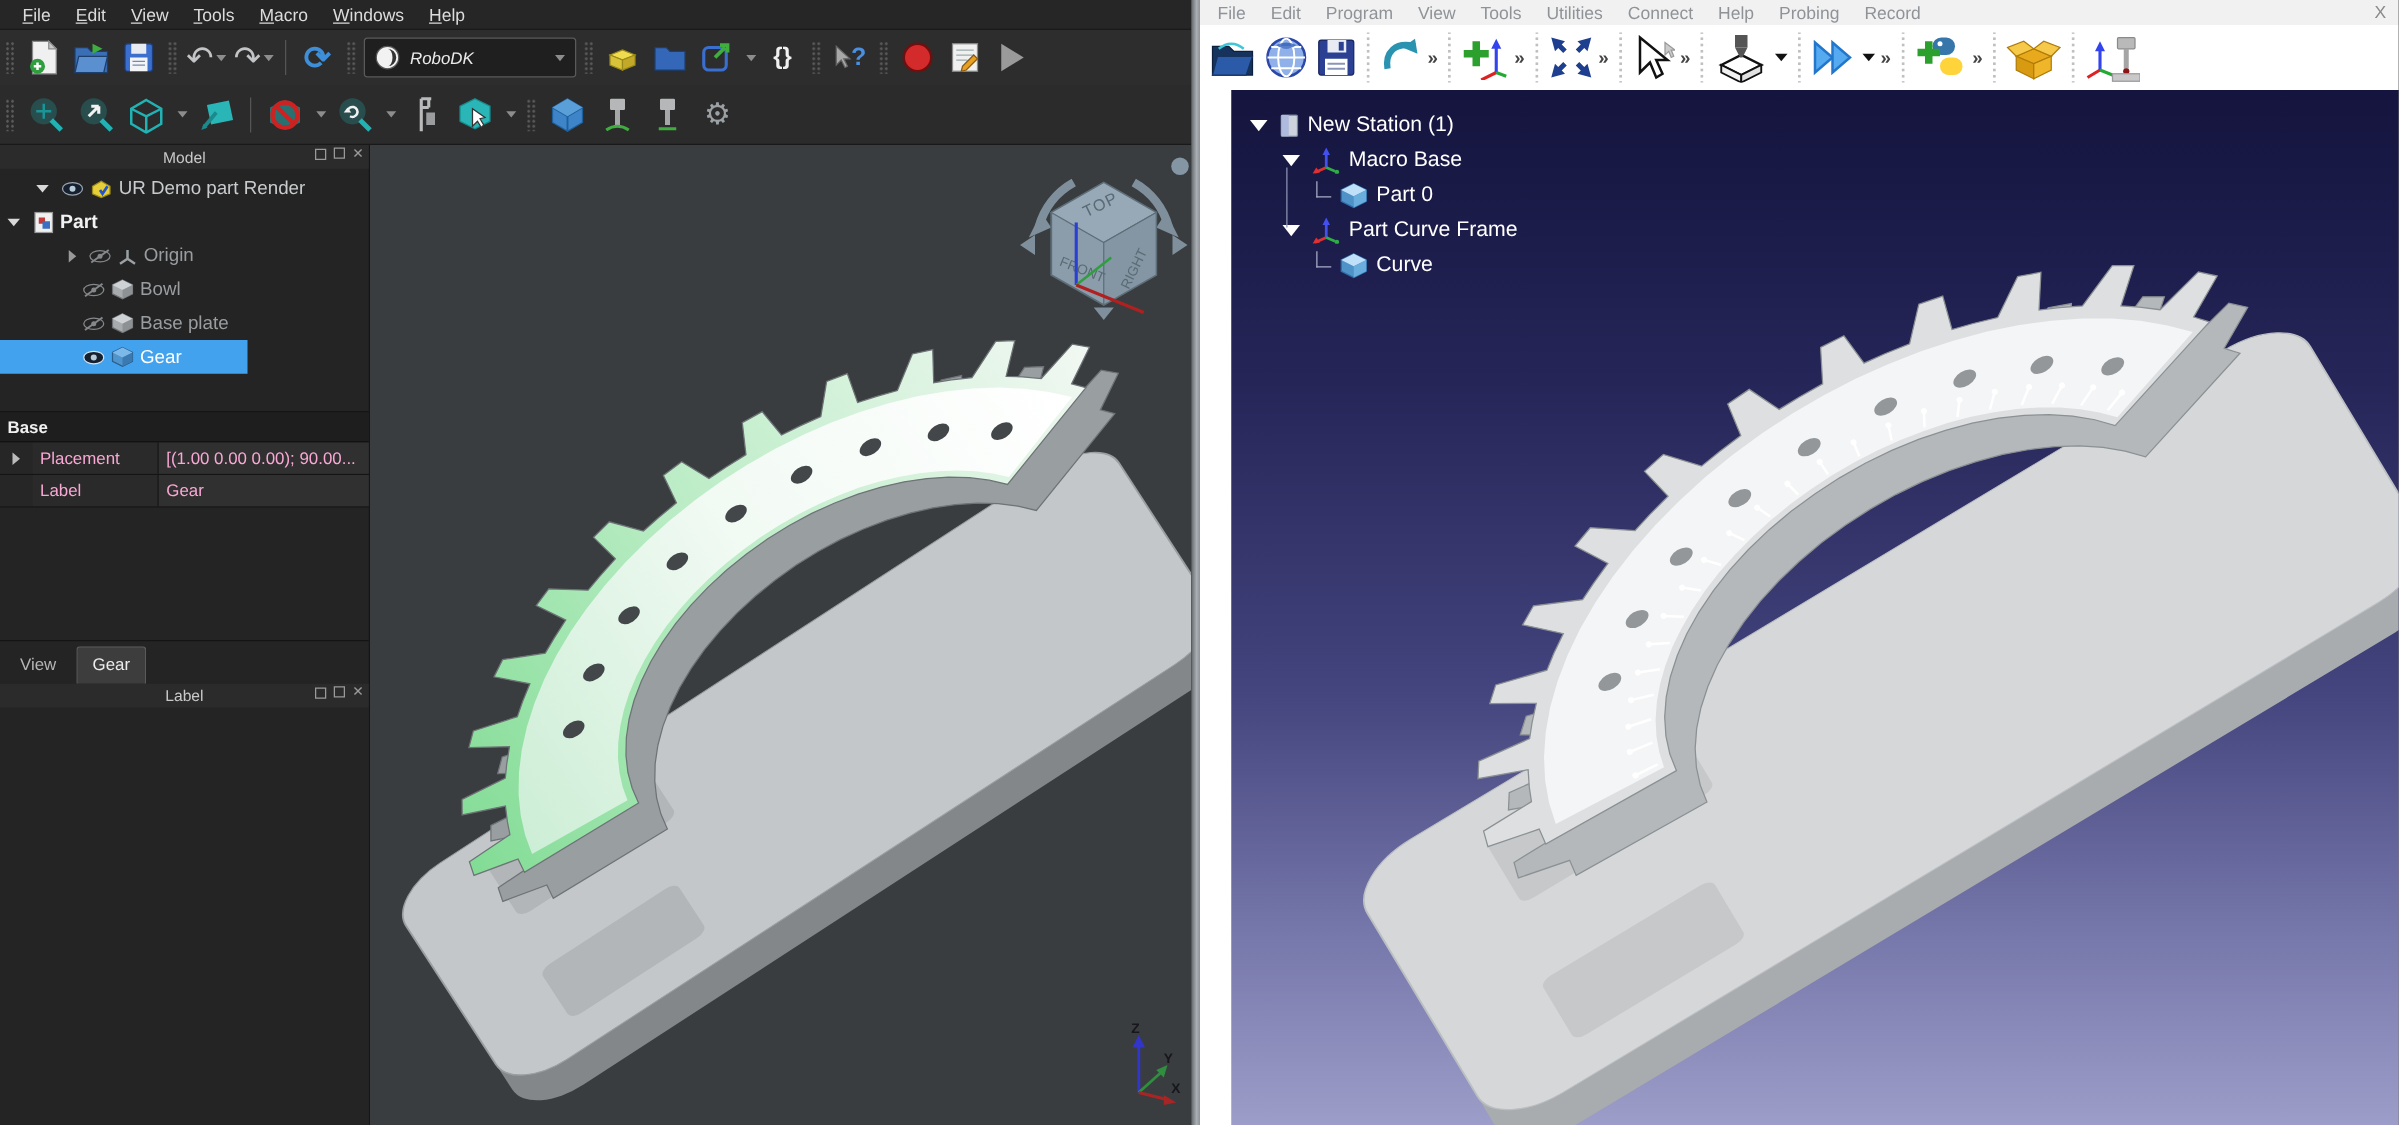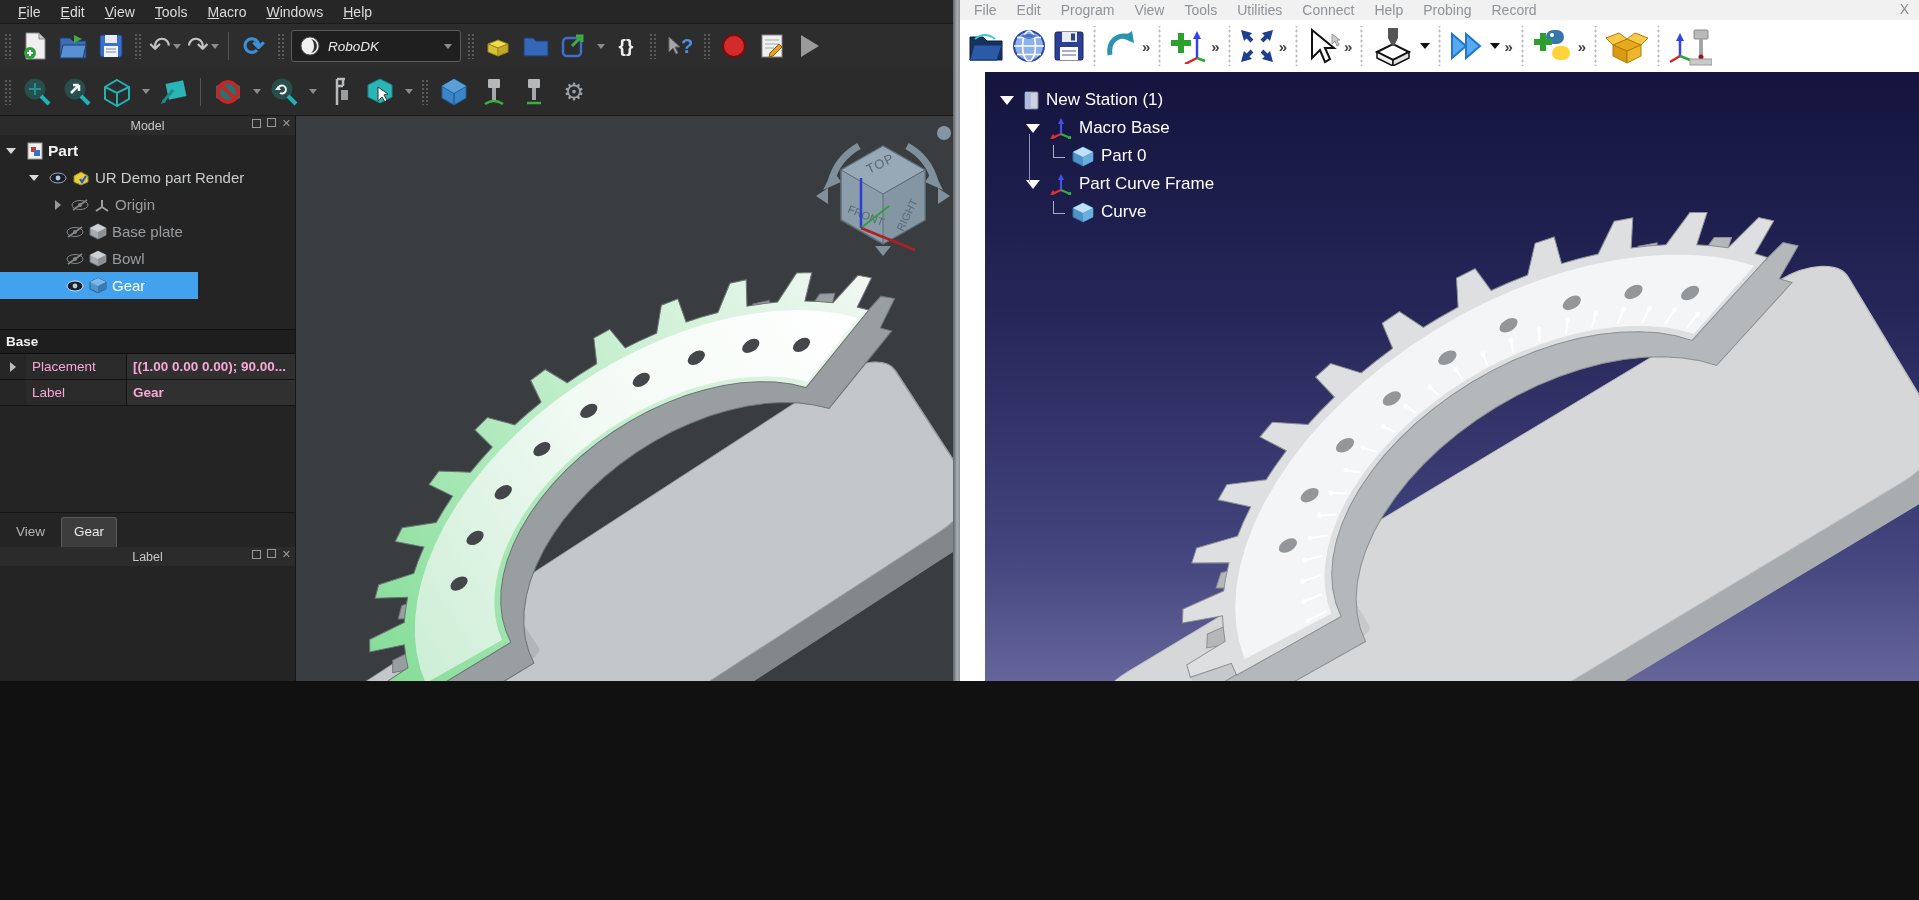--- a/index.html
+++ b/index.html
@@ -1,18 +1,18 @@
 <!DOCTYPE html>
 <html><head>
 <meta charset="utf-8">
 <style>
   * { margin:0; padding:0; box-sizing:border-box; }
   html,body { background:#111; }
   body { font-family:"Liberation Sans", sans-serif; }
-  #app { position:relative; width:1919px; height:681px; overflow:hidden; background:#202020; }
+  #app { position:relative; width:1919px; height:900px; overflow:hidden; background:#202020; }
 
   
   #freecad { position:absolute; left:0; top:0; width:953px; height:900px; background:#242424; }
   .fc-menubar { height:24px; background:#262626; display:flex; align-items:center; padding-left:8px; border-bottom:1px solid #1a1a1a; }
   .fc-menu-item { display:inline-block; color:#dcdcdc; font-size:14px; padding:2px 10px; cursor:default; }
   .fc-menu-item::first-letter { text-decoration:underline; }
   .fc-toolbar1 { height:44px; background:#2d2d2d; display:flex; align-items:center; gap:4px; padding-left:2px; }
   .fc-toolbar2 { height:48px; background:#2b2b2b; display:flex; align-items:center; gap:6px; padding-left:2px; border-bottom:1px solid #191919; }
   .grip { width:8px; height:26px; margin:0 2px; background-image:radial-gradient(#5a5a5a 1px, transparent 1.2px); background-size:4px 4px; }
   .tbico { width:34px; height:34px; display:flex; align-items:center; justify-content:center; position:relative; }
@@ -41,21 +41,21 @@
   .tri-down { width:0; height:0; border-left:5px solid transparent; border-right:5px solid transparent; border-top:6px solid #d8d8d8; }
   .tri-right { width:0; height:0; border-top:5px solid transparent; border-bottom:5px solid transparent; border-left:6px solid #d8d8d8; }
 
   .props-gap { height:30px; flex:none; }
   .fc-props { flex:none; border-top:1px solid #101010; font-size:13.5px; }
   .props-group { height:24px; background:#1e1e1e; color:#f0f0f0; font-weight:bold; display:flex; align-items:center; padding-left:6px; border-bottom:1px solid #0f0f0f; }
   .prow { display:grid; grid-template-columns:26px 101px 1fr; height:26px; border-bottom:1px solid #141414; }
   .prow .pcell { display:flex; align-items:center; padding-left:6px; color:#f9a8d4; }
   .prow .parrow { background:#262626; justify-content:center; padding-left:0; }
   .prow .pname { background:#2a2a2a; border-right:1px solid #141414; }
-  .prow .pval { background:#303030; white-space:nowrap; overflow:hidden;font-weight:bold; }
+  .prow .pval { background:#303030; white-space:nowrap; overflow:hidden; }
   .fc-spacer { height:106px; flex:none; }
   .fc-tabs { height:35px; flex:none; border-top:1px solid #151515; display:flex; align-items:flex-end; padding-left:4px; gap:4px; }
   .fc-tab { font-size:13.5px; color:#b5b5b5; padding:6px 12px 8px; }
   .fc-tab.active { background:#3d3d3d; border:1px solid #5a5a5a; border-bottom:none; color:#ececec; border-radius:3px 3px 0 0; }
   .fc-tasks-empty { flex:1; background:#242424; }
 
   .fc-viewport { position:relative; width:657px; height:784px; background:#3a3d3f; overflow:hidden; }
   .fc-viewport > svg.scene { position:absolute; left:0; top:0; }
   .navcube { position:absolute; left:517px; top:4px; }
   .axisind { position:absolute; right:8px; bottom:14px; }
@@ -286,50 +286,50 @@
         <div class="panel-header">
           <span>Model</span>
           <span class="ph-icons">
             <span class="ph-box"></span>
             <span class="ph-box" style="margin-top:-2px"></span>
             <span class="ph-x">✕</span>
           </span>
         </div>
 
         <div class="fc-tree">
+          <div class="fc-row" style="padding-left:24px">
+            <span class="slot" style="width:20px">
+                <span class="tri-down"></span>
+              </span>
+            <span class="slot">
+              <svg width="18" height="12">
+                  <ellipse cx="9" cy="6" rx="8" ry="5" fill="#16202e" stroke="#9aa6b2"></ellipse>
+                  <circle cx="9" cy="6" r="2.4" fill="#b8ccd8"></circle>
+                </svg>
+            </span>
+            <span class="slot">
+              <svg width="18" height="16">
+                  <polygon points="2,6 9,2 16,6 16,12 9,15 2,12" fill="#e7cf3a" stroke="#9a8a1a"></polygon>
+                  <path d="M8,9 l2,3 4,-6" stroke="#2255cc" stroke-width="2.2" fill="none"></path>
+                </svg>
+            </span>
+            <span>UR Demo part Render</span>
+          </div>
           <div class="fc-row">
             <span class="slot" style="width:22px">
                 <span class="tri-down"></span>
               </span>
             <span class="slot">
               <svg width="16" height="18">
                   <rect x="1" y="1" width="14" height="16" fill="#f0f0f0" stroke="#999"></rect>
                   <rect x="4" y="5" width="5" height="5" fill="#c23a3a"></rect>
                   <rect x="7" y="8" width="6" height="6" fill="#3a6fc2"></rect>
                 </svg>
             </span>
             <span class="fc-root-label">Part</span>
-          </div>
-          <div class="fc-row" style="padding-left:24px">
-            <span class="slot" style="width:20px">
-                <span class="tri-down"></span>
-              </span>
-            <span class="slot">
-              <svg width="18" height="12">
-                  <ellipse cx="9" cy="6" rx="8" ry="5" fill="#16202e" stroke="#9aa6b2"></ellipse>
-                  <circle cx="9" cy="6" r="2.4" fill="#b8ccd8"></circle>
-                </svg>
-            </span>
-            <span class="slot">
-              <svg width="18" height="16">
-                  <polygon points="2,6 9,2 16,6 16,12 9,15 2,12" fill="#e7cf3a" stroke="#9a8a1a"></polygon>
-                  <path d="M8,9 l2,3 4,-6" stroke="#2255cc" stroke-width="2.2" fill="none"></path>
-                </svg>
-            </span>
-            <span>UR Demo part Render</span>
           </div>
           <div class="fc-row dim" style="padding-left:50px">
             <span class="slot" style="width:16px">
                 <span class="tri-right" style="border-left-color:#9a9a9a"></span>
               </span>
             <span class="slot">
               <svg width="18" height="14">
                   <ellipse cx="9" cy="7" rx="8" ry="4.5" fill="none" stroke="#85888b"></ellipse>
                   <circle cx="9" cy="7" r="2" fill="#85888b"></circle>
                   <path d="M2,12 L16,2" stroke="#85888b" stroke-width="1.6"></path>
@@ -350,38 +350,38 @@
                   <path d="M2,12 L16,2" stroke="#85888b" stroke-width="1.6"></path>
                 </svg>
             </span>
             <span class="slot">
               <svg width="18" height="17">
                   <polygon points="9,1 17,5 17,12 9,16 1,12 1,5" fill="#a8abad" stroke="#6f7275"></polygon>
                   <polygon points="9,1 17,5 9,9 1,5" fill="#cfd2d4"></polygon>
                   <polygon points="9,9 17,5 17,12 9,16" fill="#8e9194"></polygon>
                 </svg>
             </span>
-            <span>Base plate</span>
+            <span>Bowl</span>
           </div>
           <div class="fc-row dim" style="padding-left:66px">
             <span class="slot">
               <svg width="18" height="14">
                   <ellipse cx="9" cy="7" rx="8" ry="4.5" fill="none" stroke="#85888b"></ellipse>
                   <circle cx="9" cy="7" r="2" fill="#85888b"></circle>
                   <path d="M2,12 L16,2" stroke="#85888b" stroke-width="1.6"></path>
                 </svg>
             </span>
             <span class="slot">
               <svg width="18" height="17">
                   <polygon points="9,1 17,5 17,12 9,16 1,12 1,5" fill="#a8abad" stroke="#6f7275"></polygon>
                   <polygon points="9,1 17,5 9,9 1,5" fill="#cfd2d4"></polygon>
                   <polygon points="9,9 17,5 17,12 9,16" fill="#8e9194"></polygon>
                 </svg>
             </span>
-            <span>Bowl</span>
+            <span>Base plate</span>
           </div>
           <div class="fc-row selected" style="padding-left:66px">
             <span class="slot">
               <svg width="18" height="12">
                   <ellipse cx="9" cy="6" rx="8" ry="5" fill="#16202e" stroke="#cfe2f0"></ellipse>
                   <circle cx="9" cy="6" r="2.4" fill="#b8ccd8"></circle>
                 </svg>
             </span>
             <span class="slot">
               <svg width="18" height="17">

